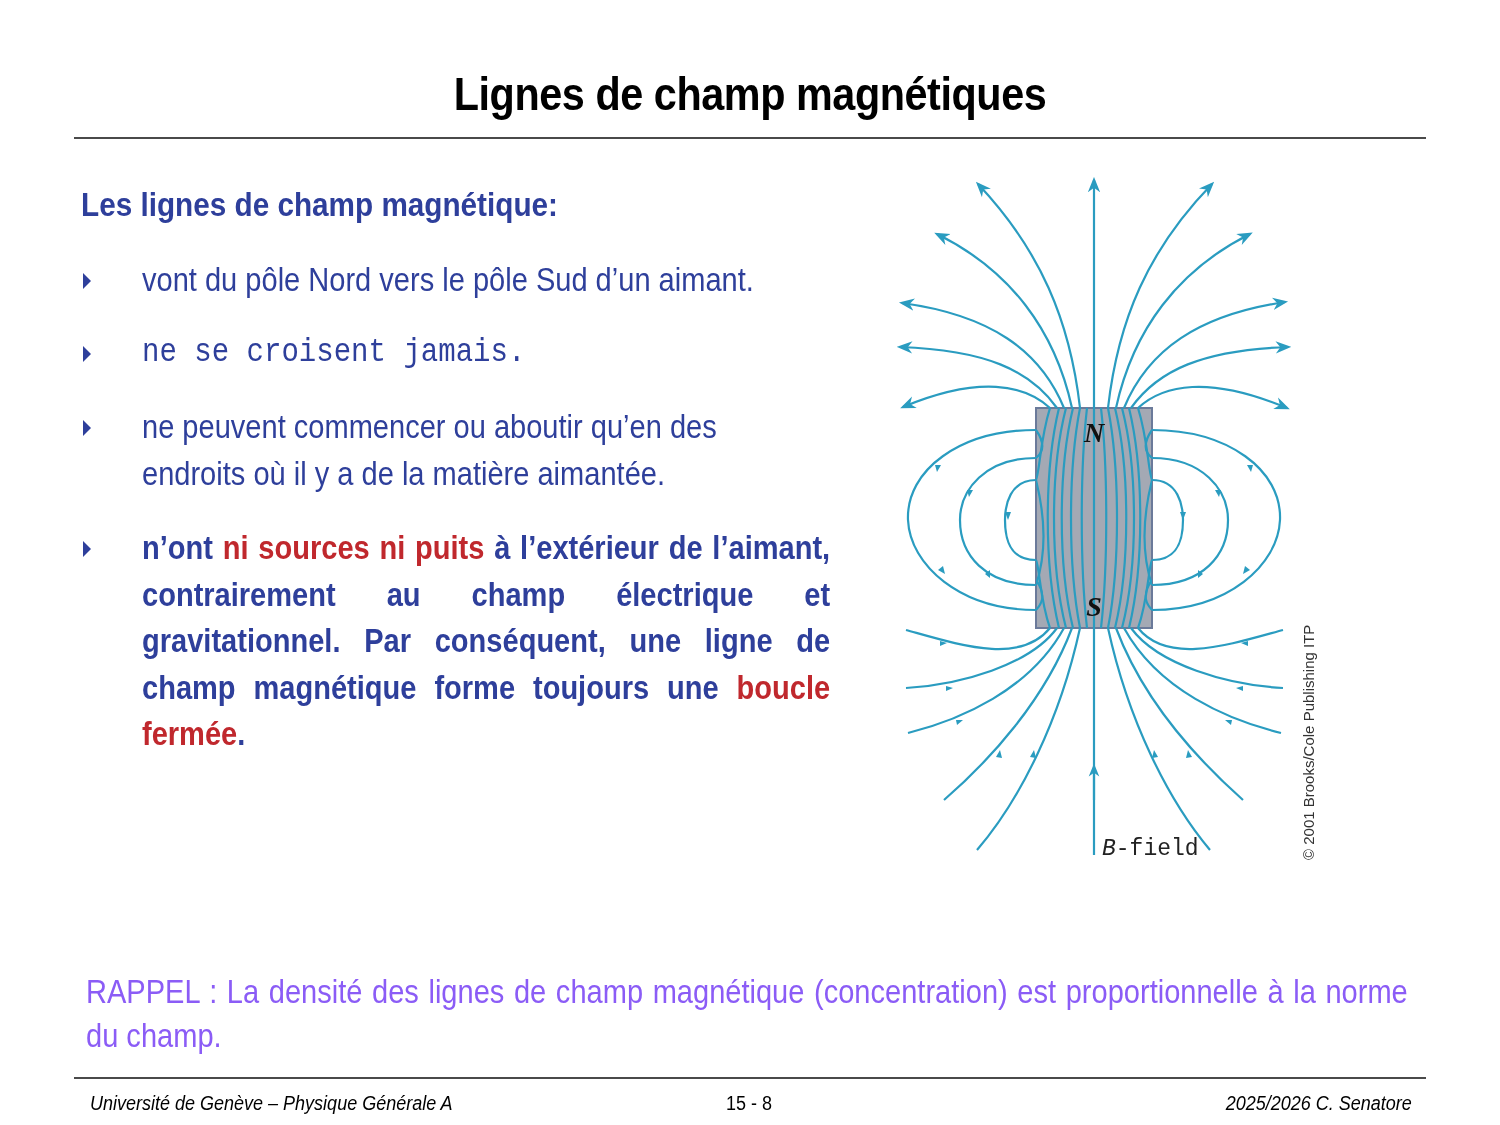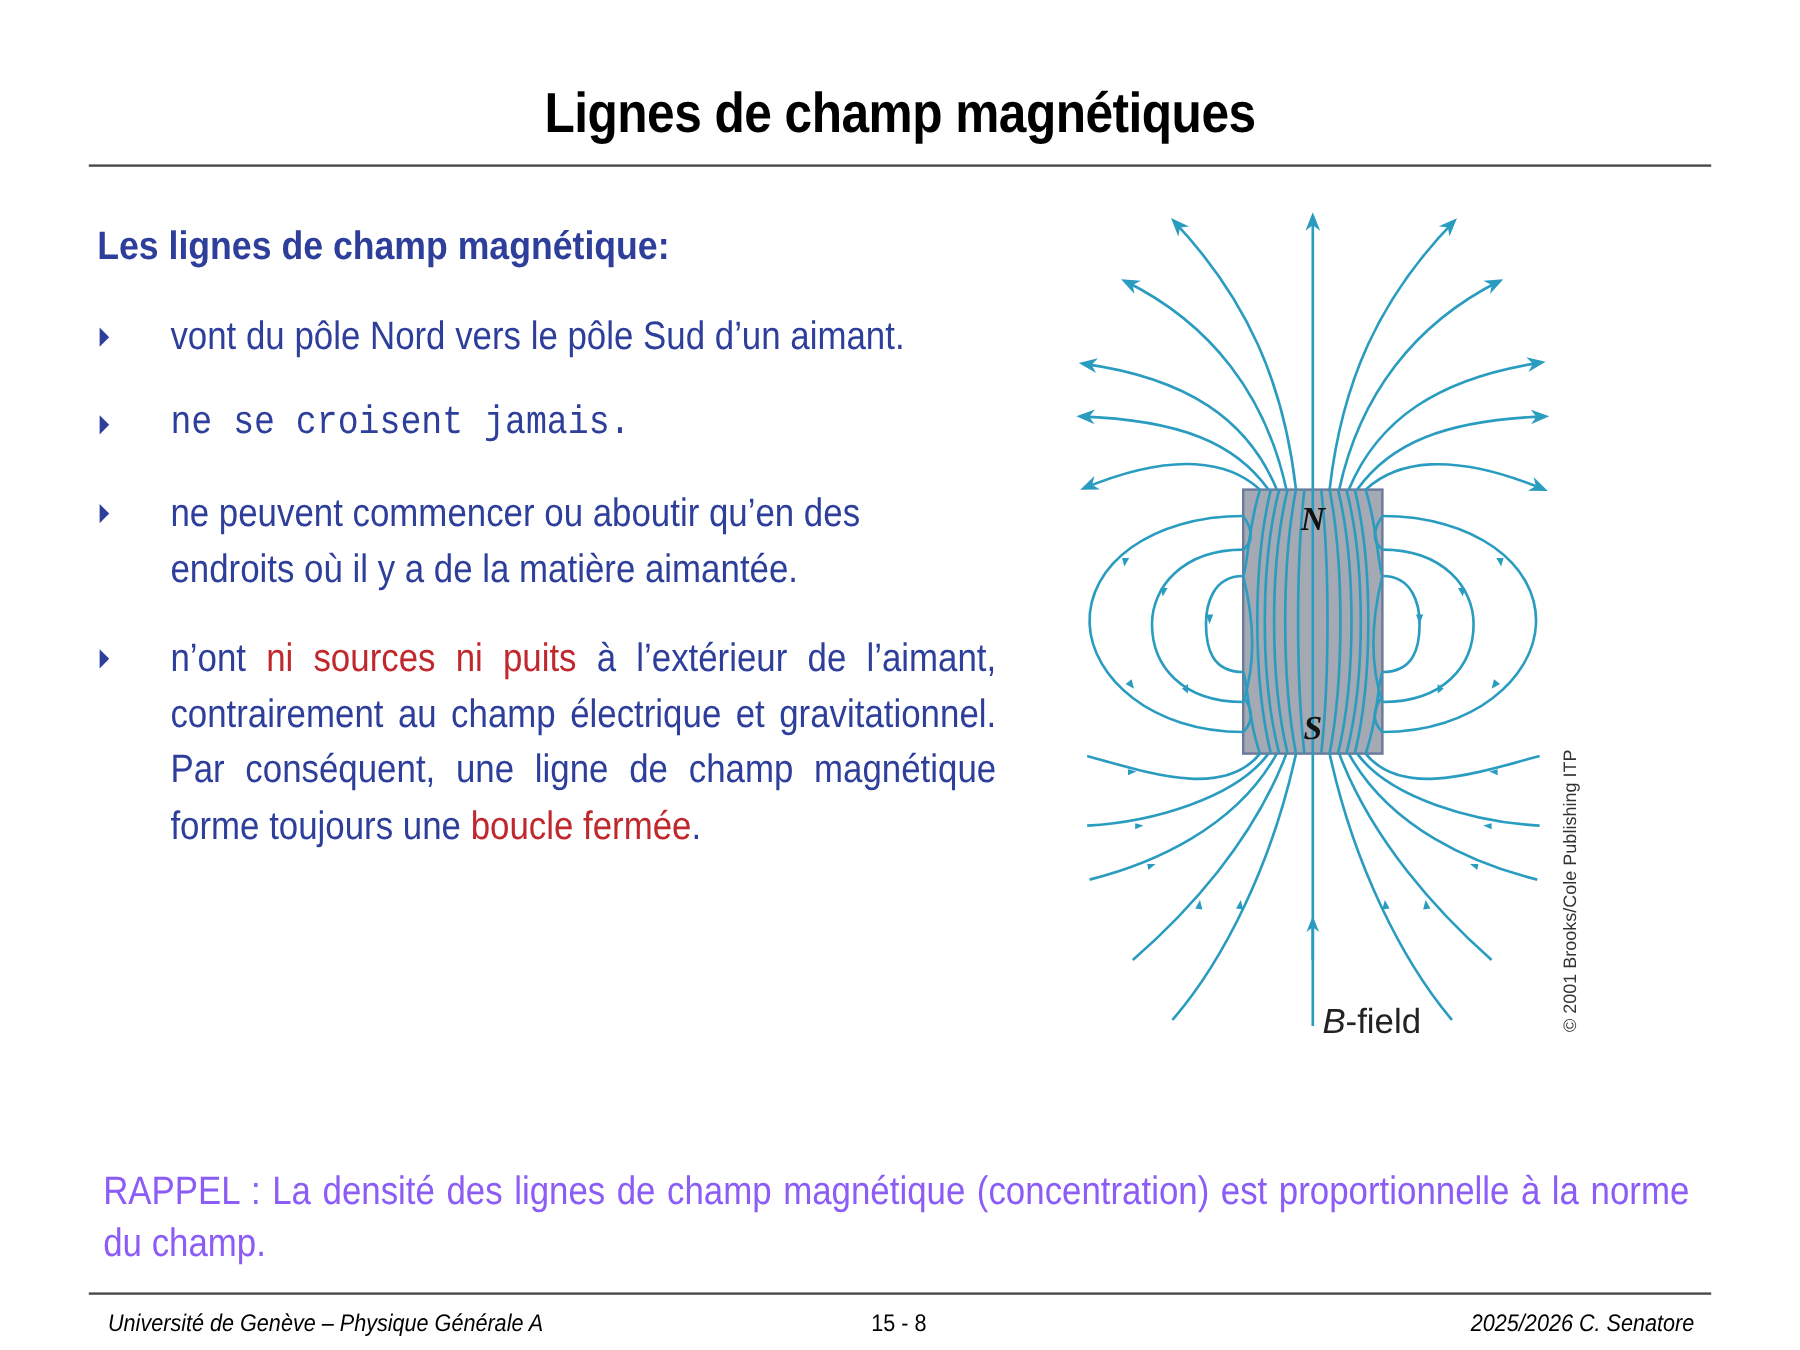--- a/index.html
+++ b/index.html
@@ -24,22 +24,22 @@
             color:#8b5cf6; }
   .rappel .inner { display:block; transform:scaleX(0.88); transform-origin:left; width:1502px;
                    text-align:justify; text-align-last:left; }
   .footer { position:absolute; top:1092px; font-size:20px; font-style:italic; color:#000; white-space:nowrap; }
   .footer.left { left:90px; transform:scaleX(0.9); transform-origin:left; }
   .footer.center { left:726px; font-style:normal; transform:scaleX(0.9); transform-origin:left; }
   .footer.right { right:88px; transform:scaleX(0.9); transform-origin:right; }
   .figure { position:absolute; left:880px; top:170px; width:460px; height:710px; }
   .copyright { position:absolute; left:1300px; top:860px; font-size:15px; color:#333;
                transform:rotate(-90deg); transform-origin:left top; white-space:nowrap; }
-  .bfield { position:absolute; left:1102px; top:836px; font-family:Liberation Sans, sans-serif;
-            font-size:29px; color:#222; white-space:nowrap; }
+  .bfield { position:absolute; left:1102px; top:836px; font-family:Liberation Mono, monospace;
+            font-size:23px; color:#222; white-space:nowrap; }
   .bfield i { font-style:italic; }
 </style>
 </head>
 <body>
 
 <div class="title">Lignes de champ magnétiques</div>
 <div class="rule top"></div>
 
 <div class="heading">Les lignes de champ magnétique:</div>
 
@@ -68,21 +68,21 @@
 </div>
 <div class="btext" style="top:404px; width:640px;">
   <span class="inner" style="width:727px;">ne peuvent commencer ou aboutir qu’en des endroits où il y a de la matière aimantée.</span>
 </div>
 
 <div class="bullet" style="top:539px;">
   <svg width="14" height="20" viewBox="0 0 14 20">
       <polygon points="3,2 11,10 3,18" fill="#2e3f9b"></polygon>
     </svg>
 </div>
-<div class="btext justify" style="top:525px;">
+<div class="btext justify" style="top:525px;font-weight:bold;">
   <span class="inner"><span>n’ont </span><span class="red">ni sources ni puits</span><span> à l’extérieur de l’aimant, contrairement au champ électrique et gravitationnel. Par conséquent, une ligne de champ magnétique forme toujours une </span><span class="red">boucle fermée</span><span>.</span></span>
 </div>
 
 <div class="figure">
   <svg width="460" height="710" viewBox="880 170 460 710">
     <defs>
       <marker id="ah" viewBox="0 0 10 10" refX="8" refY="5" markerWidth="7" markerHeight="7" orient="auto-start-reverse">
         <path d="M0,1 L10,5 L0,9 L3,5 Z" fill="#2a9cc0"></path>
       </marker>
       <marker id="mid" viewBox="0 0 10 10" refX="5" refY="5" markerWidth="6" markerHeight="6" orient="auto">

